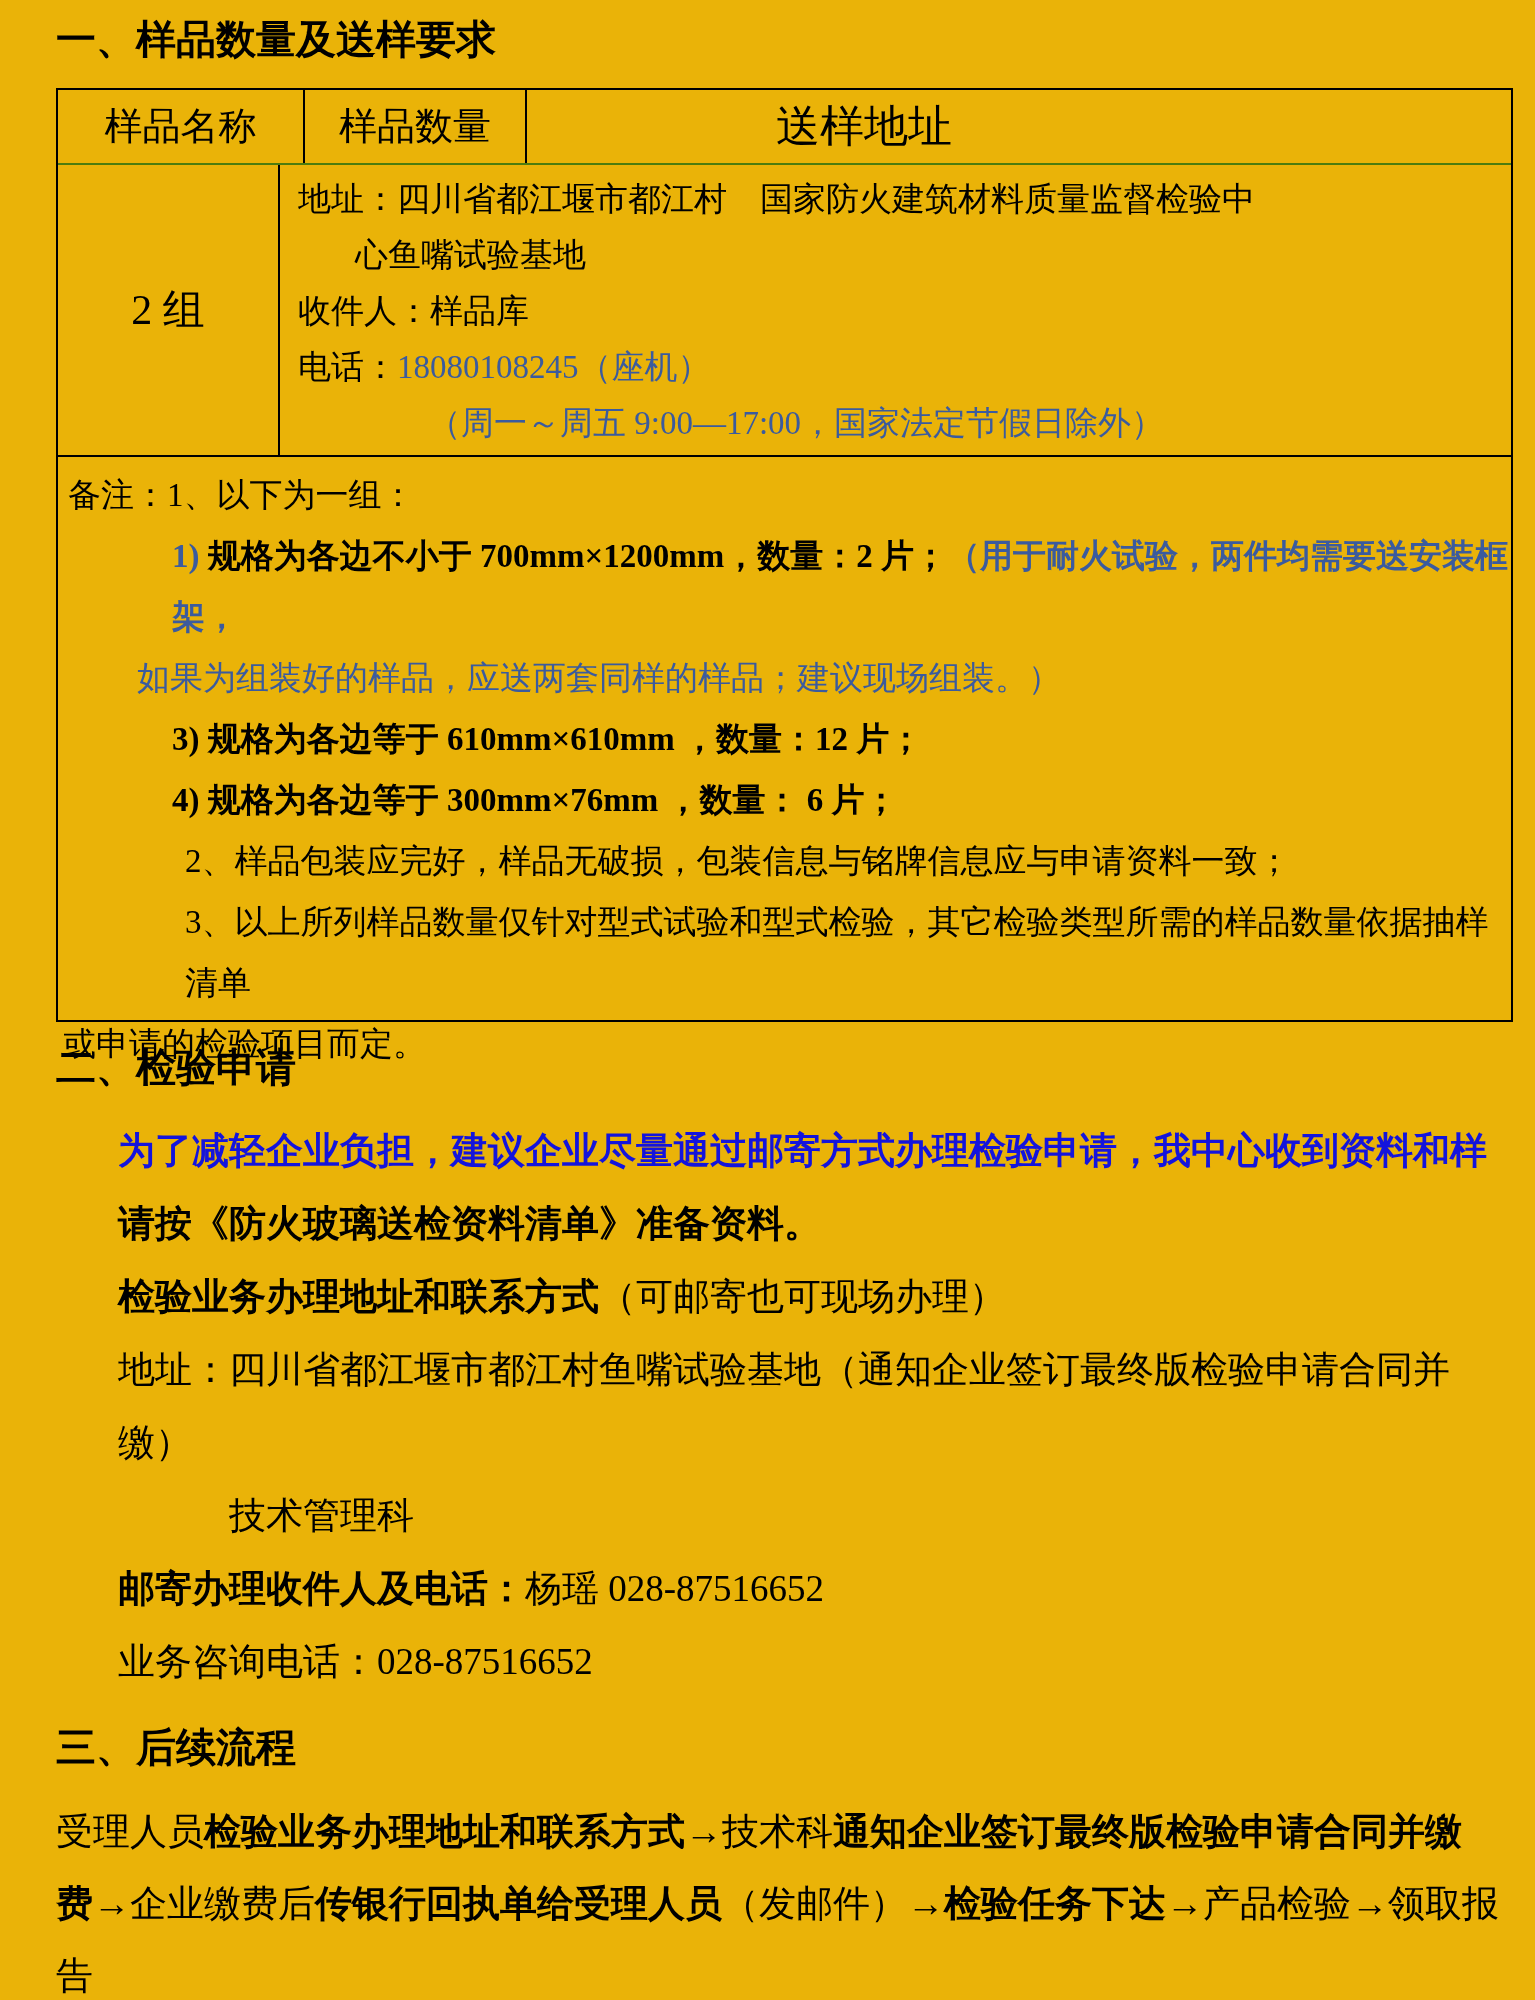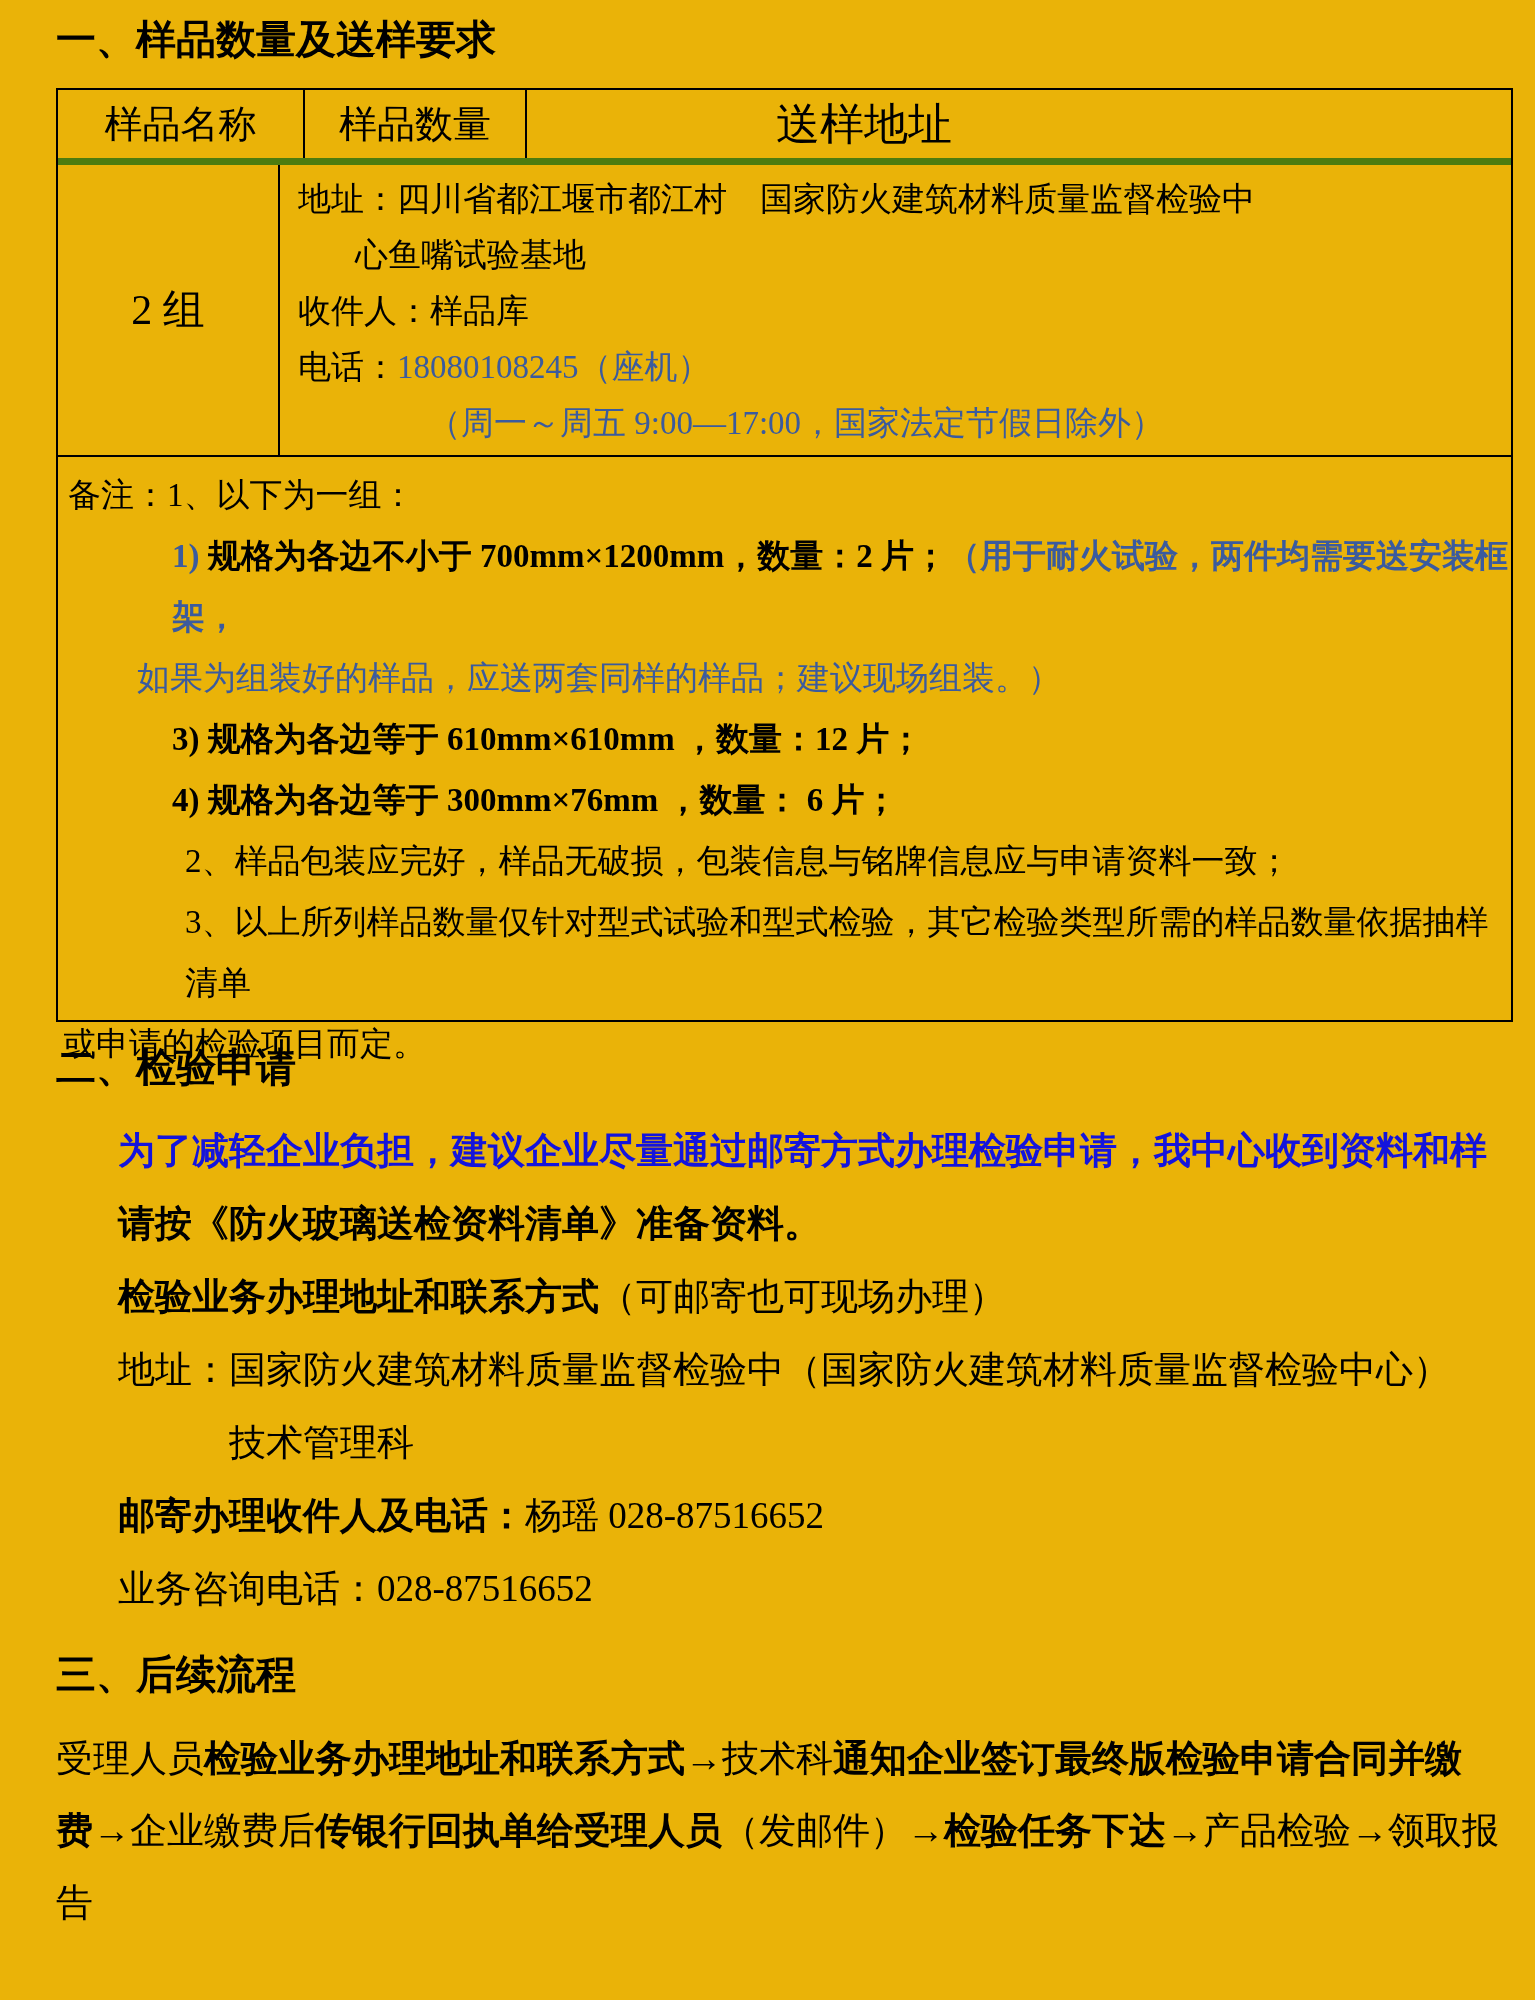--- a/index.html
+++ b/index.html
@@ -11,21 +11,21 @@
   }
   .content { padding:0 45px 0 33px; box-sizing:border-box; }
   .h { font-size:40px; font-weight:bold; line-height:52px; margin:0; }
   #h1 { margin-top:14px; }
   #h2 { margin-top:20px; }
   #h3 { margin-top:24px; }
 
   
   .tbl { margin-top:22px; width:1457px; border:2px solid #000; box-sizing:border-box; }
   .row { display:flex; box-sizing:border-box; }
-  .row.head { height:75px; border-bottom:7px solid #4d7c0f; }
+  .row.head { height:75px; border-bottom:2px solid #4d7c0f; }
   .row.data { height:292px; border-bottom:2px solid #000; }
   .c1 { width:247px; border-right:2px solid #000; box-sizing:border-box;
         display:flex; align-items:center; justify-content:center; }
   .c2 { width:222px; border-right:2px solid #000; box-sizing:border-box;
         display:flex; align-items:center; justify-content:center; }
   .c3 { flex:1; box-sizing:border-box; }
   .head .c1, .head .c2 { font-size:38px; }
   .head .c3 { font-size:44px; display:flex; align-items:center; justify-content:center;
               padding-right:310px; box-sizing:border-box; }
   .data .c1 { font-size:33px; font-weight:bold; }
@@ -90,21 +90,21 @@
         <div class="n-tail">或申请的检验项目而定。</div>
       </div>
     </div>
 
     <h1 class="h" id="h2">二、检验申请</h1>
 
     <div class="sec2">
       <div class="ind vblue b">为了减轻企业负担，建议企业尽量通过邮寄方式办理检验申请，我中心收到资料和样</div>
       <div class="ind b">请按《防火玻璃送检资料清单》准备资料。</div>
       <div class="ind"><span class="b">检验业务办理地址和联系方式</span><span>（可邮寄也可现场办理）</span></div>
-      <div class="ind">地址：国家防火建筑材料质量监督检验中（国家防火建筑材料质量监督检验中心）</div>
+      <div class="ind">地址：四川省都江堰市都江村鱼嘴试验基地（通知企业签订最终版检验申请合同并缴）</div>
       <div class="ind-dept">技术管理科</div>
       <div class="ind"><span class="b">邮寄办理收件人及电话：</span><span>杨瑶 028-87516652</span></div>
       <div class="ind">业务咨询电话：028-87516652</div>
     </div>
 
     <h1 class="h" id="h3">三、后续流程</h1>
 
     <div class="sec3">
       <div><span>受理人员</span><span class="b">检验业务办理地址和联系方式</span><span>→技术科</span><span class="b">通知企业签订最终版检验申请合同并缴</span></div>
       <div><span class="b">费</span><span>→企业缴费后</span><span class="b">传银行回执单给受理人员</span><span>（发邮件）→</span><span class="b">检验任务下达</span><span>→产品检验→领取报告</span></div>

